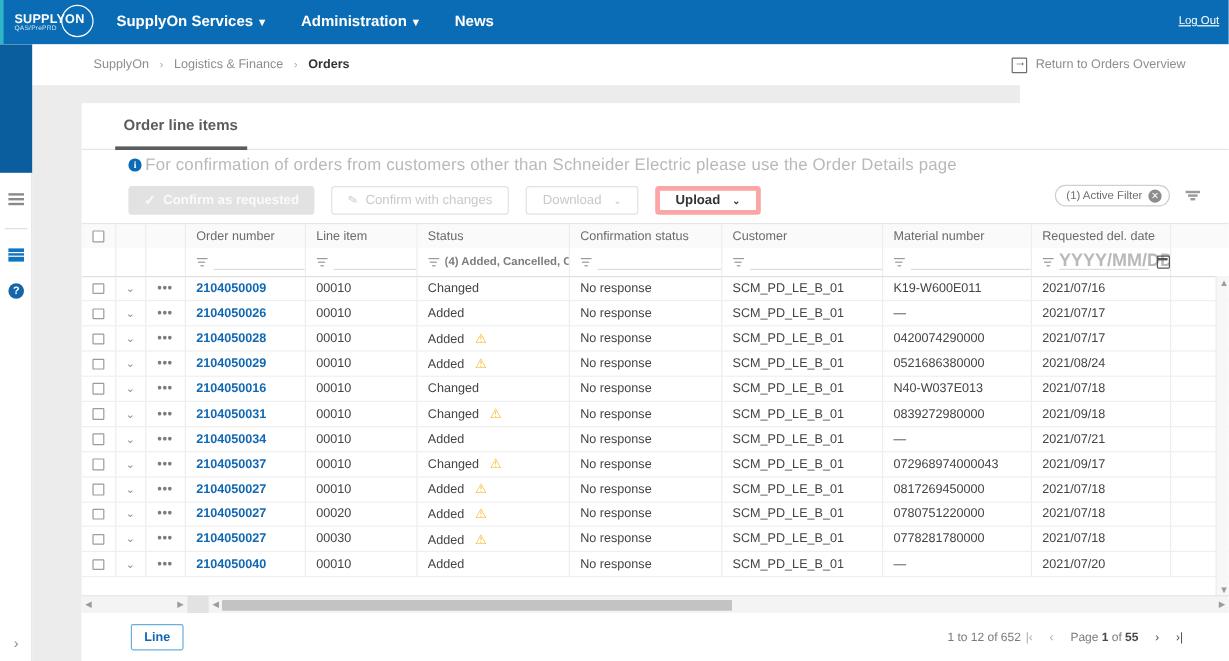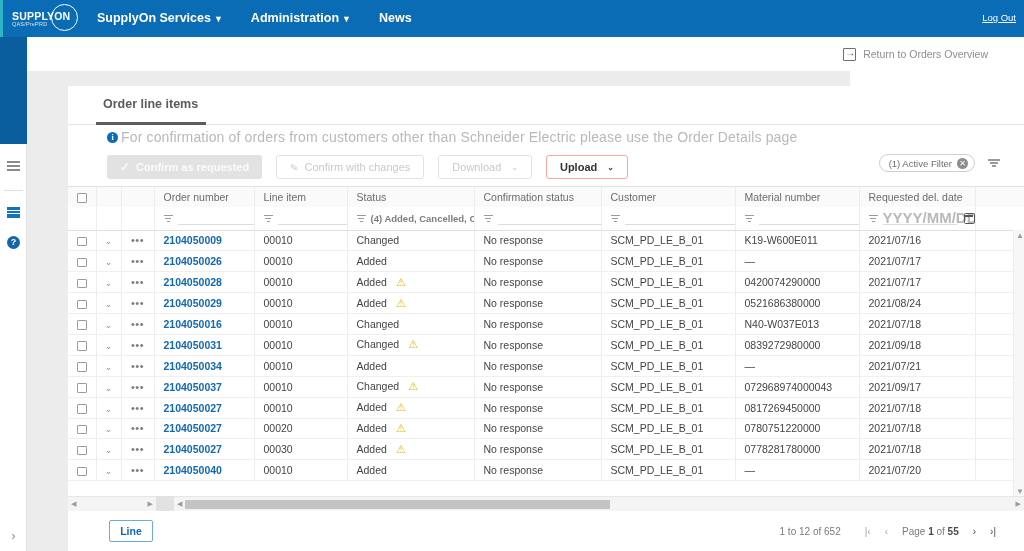--- a/index.html
+++ b/index.html
@@ -124,21 +124,21 @@
     position: absolute; left: 0; top: 62px; width: 956px; height: 38px;
     padding-left: 39px; display: flex; align-items: center; gap: 14px;
   }
   .btn {
     height: 24px; border-radius: 3px; font-size: 11px; display: flex;
     align-items: center; justify-content: center; gap: 6px; cursor: pointer;
     white-space: nowrap; padding: 0 13px;
   }
   .btn-disabled-fill { background: #e2e2e2; color: #fafafa; font-weight: bold; border: none; }
   .btn-disabled-out { background: #fff; color: #c9c9c9; border: 1px solid #e2e2e2; }
-  .btn-out-active { background: #fff; color: #333; border: 1px solid #fca5a5; font-weight: bold; }
+  .btn-out-active { background: #fff; color: #333; border: 4px solid #fca5a5; font-weight: bold; }
   .btn .ck { font-size: 12px; }
   .btn .pencil { font-size: 10px; transform: rotate(-10deg); }
   .btn .dd { font-size: 8px; margin-left: 4px; }
 
   .filt-area {
     position: absolute; right: 24px; top: 68px; display: flex; align-items: center; gap: 13px;
   }
   .chip {
     border: 1px solid #cfcfcf; border-radius: 11px; height: 18px; padding: 0 6px 0 9px;
     display: flex; align-items: center; gap: 5px; font-size: 9.5px; color: #6d6d6d; cursor: pointer;
@@ -208,21 +208,21 @@
   
   .footer {
     position: absolute; left: 0; top: 425px; width: 956px; height: 40px;
     background: #fff; display: flex; align-items: center;
   }
   .back-btn {
     margin-left: 41px; width: 44px; height: 22px; border: 1px solid #6aaede; border-radius: 2px;
     color: #1268b3; font-size: 10.5px; font-weight: bold; display: flex;
     align-items: center; justify-content: center; cursor: pointer; background: #fff;
   }
-  .pager { margin-left: auto; padding-right: 28px; display: flex; align-items: center; gap: 24px; }
+  .pager { margin-left: auto; padding-right: 38px; display: flex; align-items: center; gap: 4px; }
   .pg-count { font-size: 10px; color: #7a7a7a; }
   .pg-nav { display: flex; align-items: center; gap: 14px; font-size: 10px; color: #a8a8a8; }
   .pg-nav .act { color: #4a4a4a; cursor: pointer; }
   .pg-lbl { font-size: 10px; color: #7a7a7a; }
   .pg-lbl b { color: #4a4a4a; }
 </style>
 </head>
 <body>
 
 <div class="topbar">
@@ -254,20 +254,27 @@
     </div>
   <div class="rail-btn" style="top:190px">
       <div class="help-ico">?</div>
     </div>
   <div class="rail-btn rail-arrow" style="top:484px">
       <span>›</span>
     </div>
 </div>
 
 <div class="crumbbar">
+  <div class="crumbs">
+    <span>SupplyOn</span>
+    <span class="sep">›</span>
+    <span>Logistics &amp; Finance</span>
+    <span class="sep">›</span>
+    <span class="cur">Orders</span>
+  </div>
   <div class="ret-link">
     <span class="ret-box"></span>
     <span>Return to Orders Overview</span>
   </div>
 </div>
 
 <div class="page">
   <div class="card">
 
     <div class="tabrow">

